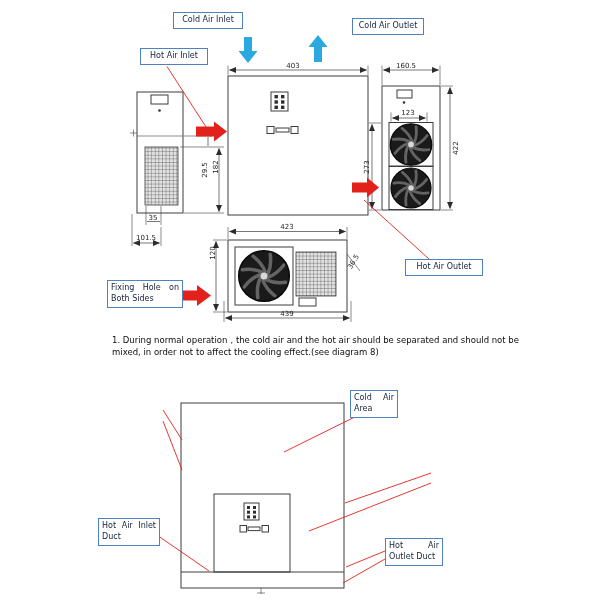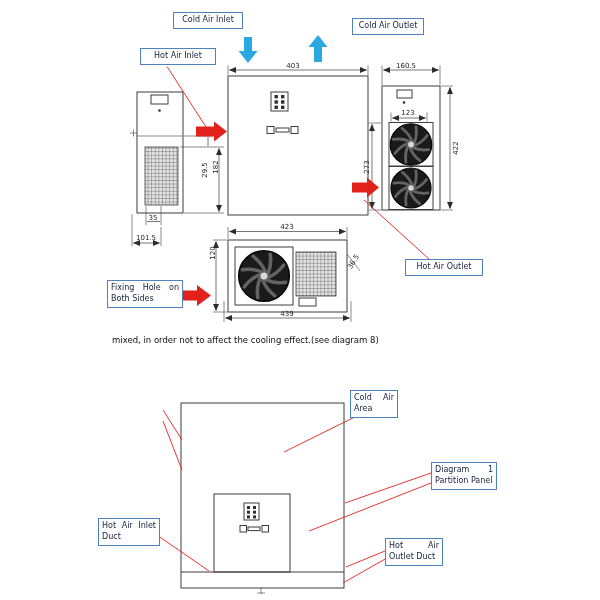--- a/index.html
+++ b/index.html
@@ -212,25 +212,25 @@
     <line x1="431" y1="473" x2="345" y2="503"></line>
     <line x1="431" y1="483" x2="309" y2="531"></line>
     <line x1="154" y1="533" x2="209" y2="571"></line>
     <line x1="385" y1="551" x2="346" y2="567"></line>
     <line x1="385" y1="559" x2="343" y2="583"></line>
   </g>
 </svg>
 
 <div class="callout c-center" style="left:173px;top:12px;width:70px">Cold Air Inlet</div>
 <div class="callout c-center" style="left:352px;top:18px;width:72px">Cold Air Outlet</div>
-<div class="callout c-center" style="left:140px;top:48px;width:76px">Hot Air Inlet</div>
+<div class="callout c-center" style="left:140px;top:48px;width:68px">Hot Air Inlet</div>
 <div class="callout c-center" style="left:405px;top:259px;width:78px">Hot Air Outlet</div>
 <div class="callout c-just" style="left:107px;top:280px;width:76px">Fixing Hole on Both Sides</div>
 <div class="callout c-just" style="left:350px;top:390px;width:48px">Cold Air Area</div>
-<div class="callout c-just" style="left:431px;top:462px;width:66px">Diagram 1 Partition Panel</div>
 <div class="callout c-just" style="left:385px;top:538px;width:58px">Hot Air Outlet Duct</div>
 <div class="callout c-just" style="left:98px;top:518px;width:62px">Hot Air Inlet Duct</div>
 
 <div class="notes">
+  <span>1.  During normal operation，the cold air and the hot air should be separated and should not be</span>
   <span>mixed, in order not to affect the cooling effect.(see diagram 8)</span>
 </div>
 
 </div>
 
 </body></html>

